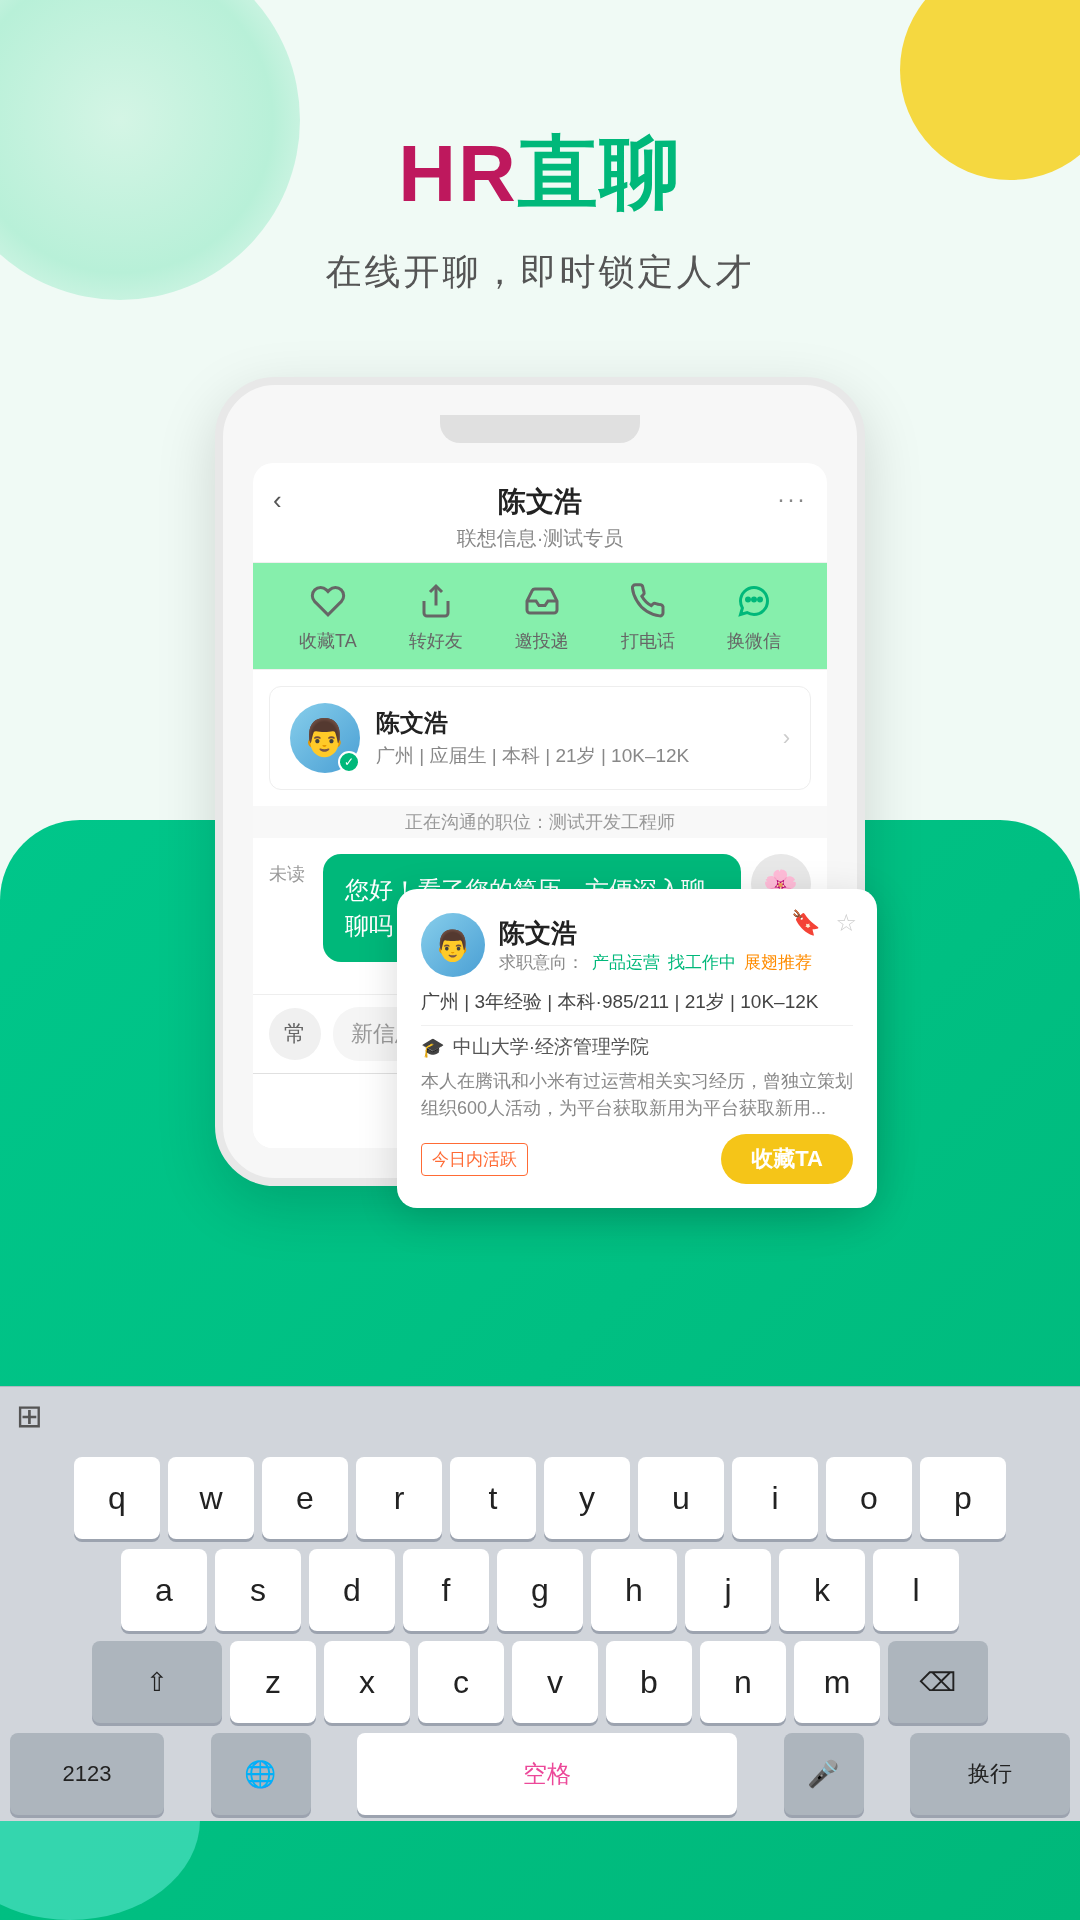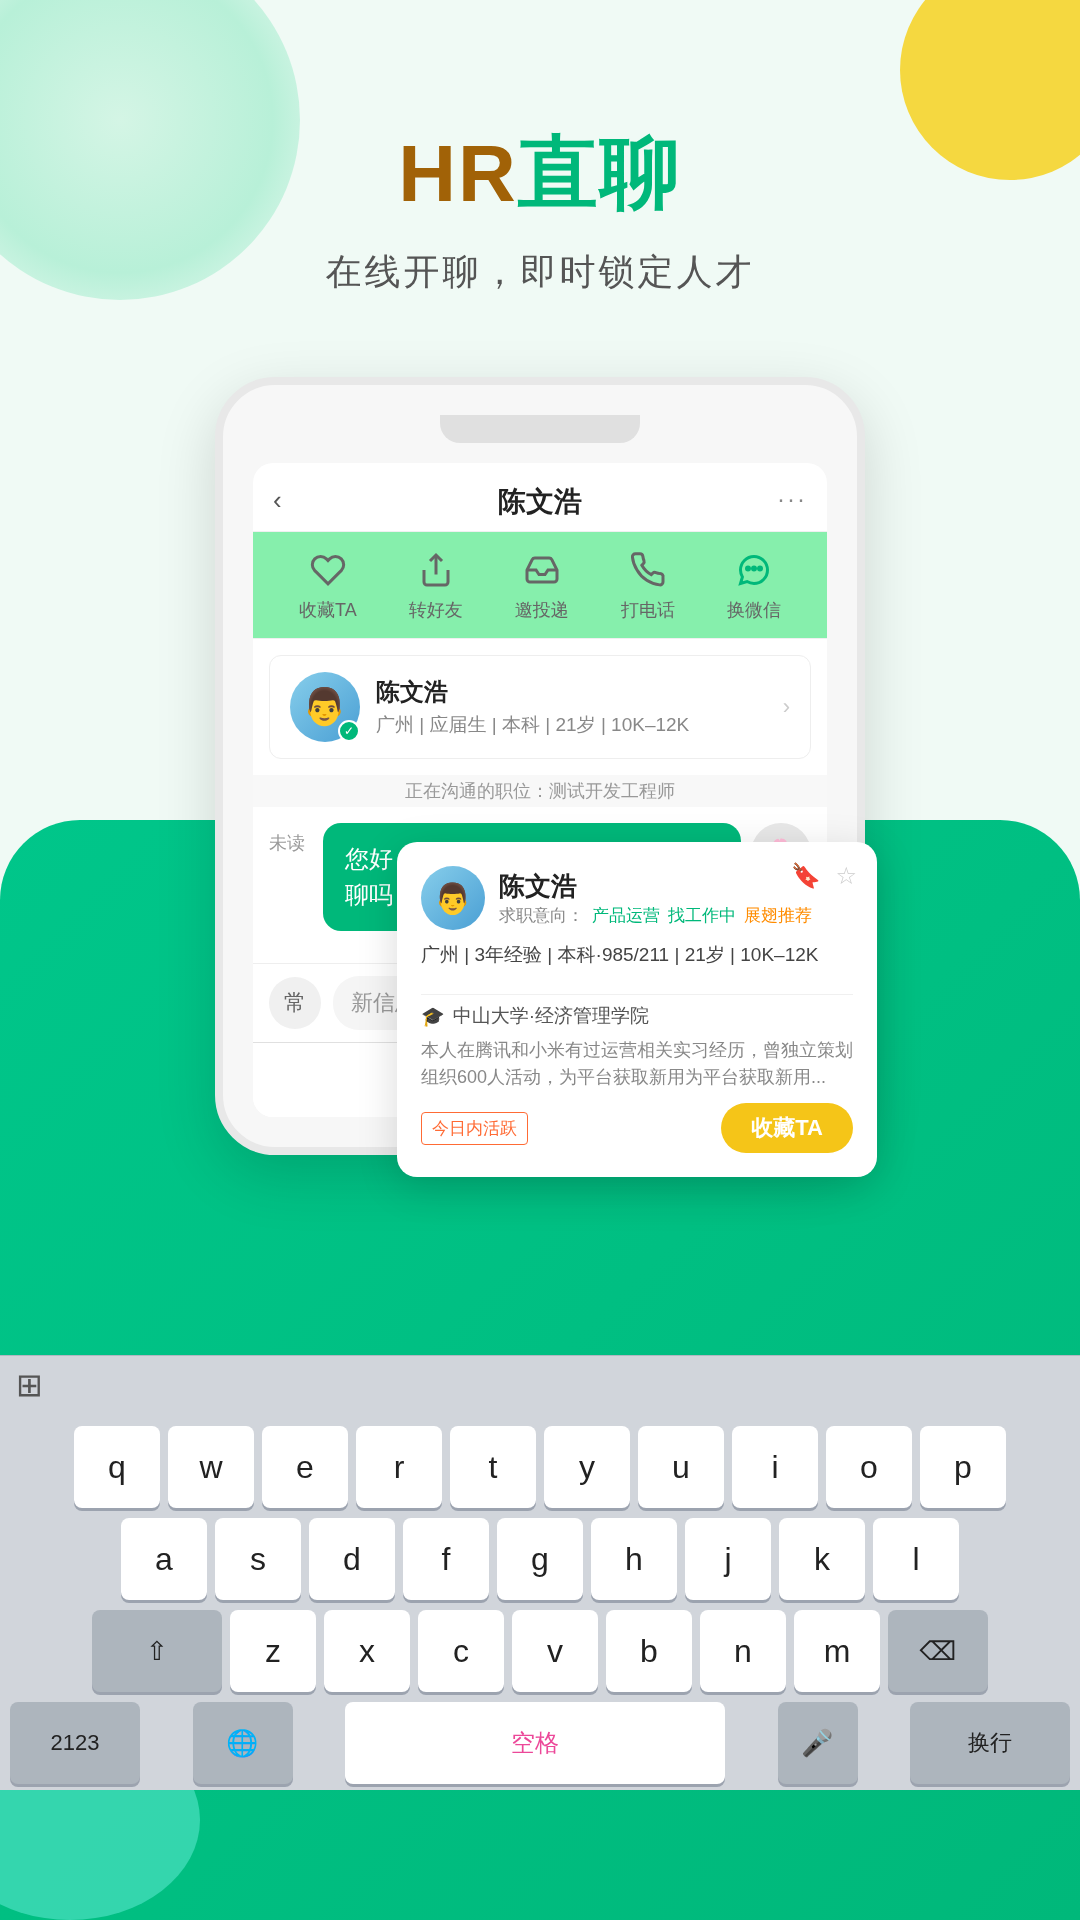--- a/index.html
+++ b/index.html
@@ -73,21 +73,21 @@
       margin-top: 120px;
       font-size: 80px;
       font-weight: 900;
       color: #111;
       letter-spacing: 2px;
       display: flex;
       align-items: center;
       gap: 0;
     }
     .hero-title .hr-black {
-      color: #a16207;
+      color: #be185d;
     }
     .hero-title .chinese-green {
       color: #00b87a;
       font-size: 80px;
     }
     .hero-subtitle {
       margin-top: 20px;
       font-size: 36px;
       color: #555;
       letter-spacing: 3px;
@@ -350,21 +350,21 @@
     }
     .icon-star {
       font-size: 24px;
       color: #ccc;
     }
     .resume-detail-tags {
       font-size: 19px;
       color: #444;
       margin: 6px 0;
       border-bottom: 1px solid #f0f0f0;
-      padding-bottom: 26px;
+      padding-bottom: 10px;
     }
     .school-row {
       display: flex;
       align-items: center;
       gap: 8px;
       margin: 8px 0;
       font-size: 19px;
       color: #555;
     }
     .school-icon {
@@ -475,21 +475,21 @@
       font-size: 24px;
       color: #ec4899;
     }
     .key.return {
       background: #adb5bd;
       width: 160px;
       font-size: 22px;
     }
     .key.num {
       background: #adb5bd;
-      width: 130px;
+      width: 154px;
       font-size: 24px;
     }
     .key.emoji {
       background: #adb5bd;
       width: 100px;
     }
 
     .keyboard-bottom-row {
       display: flex;
       justify-content: space-between;
@@ -532,20 +532,21 @@
 
   <div class="phone-container">
     <div class="phone-mockup">
       <div class="phone-notch"></div>
 
       <div class="chat-screen">
 
         <div class="chat-header">
           <span class="chat-header-back">‹</span>
           <div class="chat-header-name">陈文浩</div>
+          <div class="chat-header-subtitle">联想信息·测试专员</div>
           <span class="chat-header-more">···</span>
         </div>
 
         <div class="action-toolbar">
           <div class="action-item">
             <div class="action-icon">
               <svg viewBox="0 0 24 24" fill="none" stroke="#666" stroke-width="2">
                   <path d="M20.84 4.61a5.5 5.5 0 0 0-7.78 0L12 5.67l-1.06-1.06a5.5 5.5 0 0 0-7.78 7.78l1.06 1.06L12 21.23l7.78-7.78 1.06-1.06a5.5 5.5 0 0 0 0-7.78z"></path>
                 </svg>
             </div>

